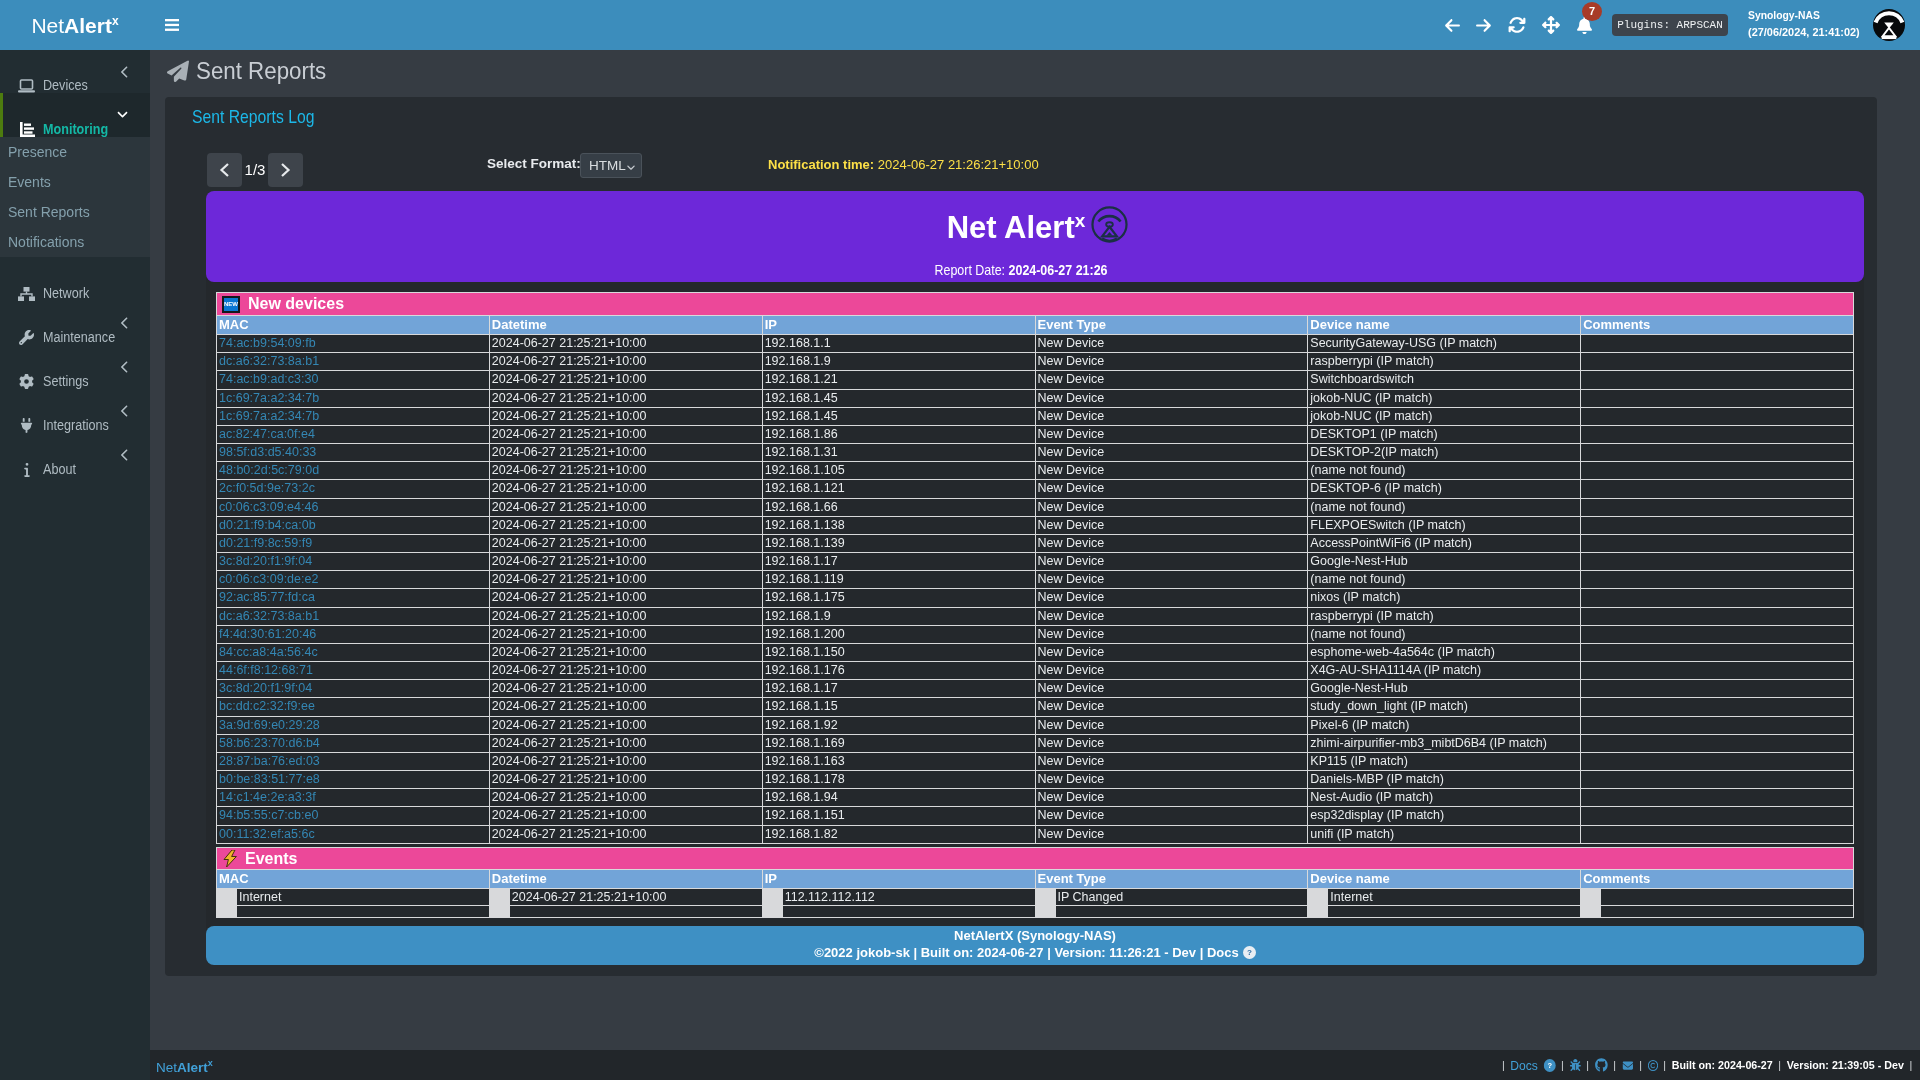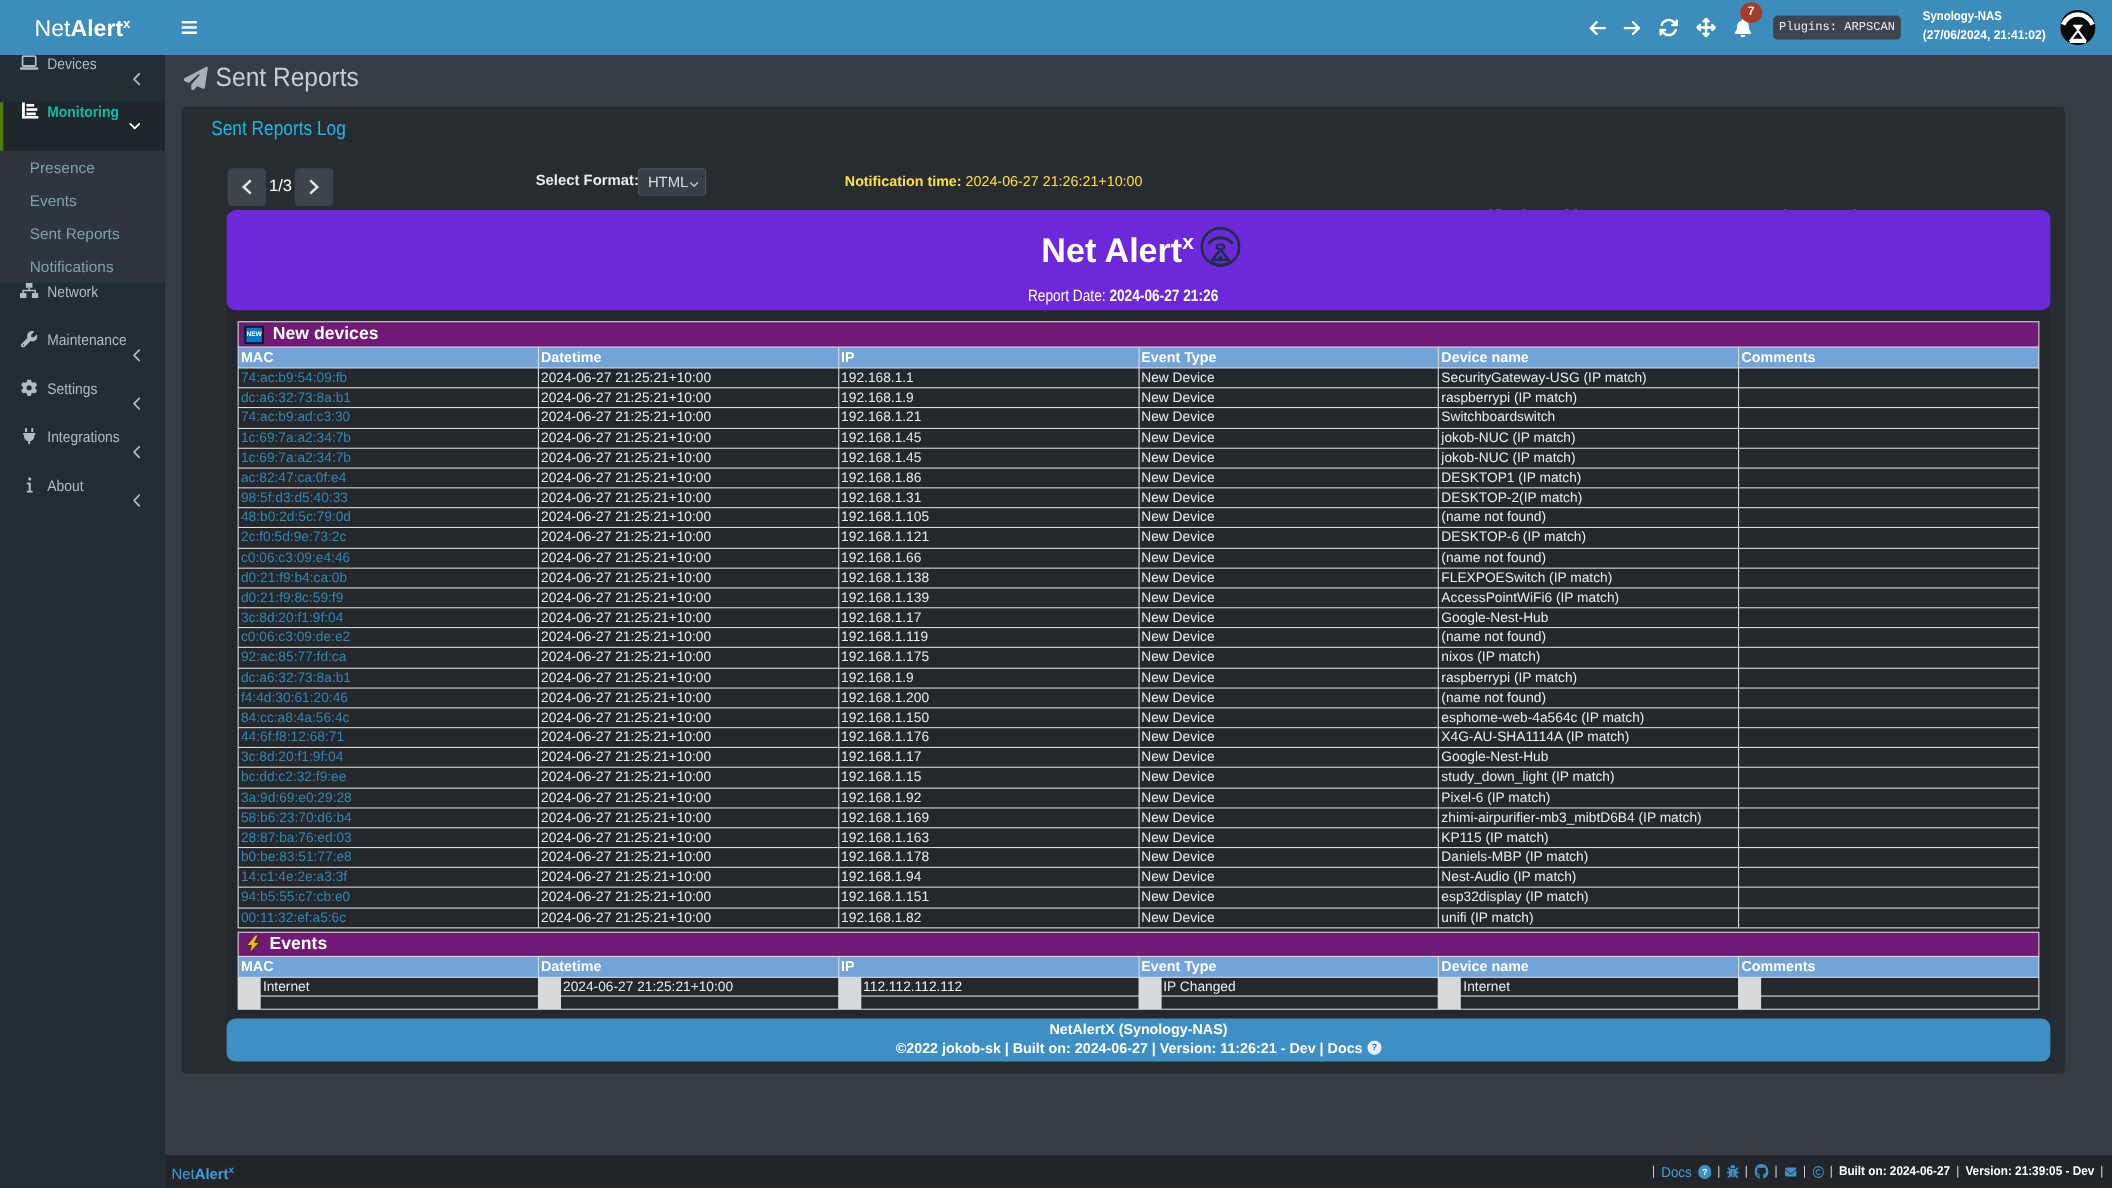--- a/index.html
+++ b/index.html
@@ -13,28 +13,28 @@
 .navicon{position:absolute;top:0;height:50px;display:flex;align-items:center;justify-content:center;color:#fff;}
 #userblock{position:absolute;top:7px;left:1748px;text-align:left;color:#fff;font-size:11.5px;font-weight:700;line-height:17px;}
 #userblock .u1{transform:scaleX(.9);transform-origin:left center;}
 #userblock .u2{transform:scaleX(.95);transform-origin:left center;}
 #pill{position:absolute;left:1612px;top:14px;width:116px;height:22px;background:#3d444c;border-radius:4px;
   color:#eef1f3;font-family:"Liberation Mono",monospace;font-size:11px;line-height:22px;text-align:center;}
 #badge{position:absolute;left:1582px;top:2px;width:20px;height:19px;border-radius:50%;background:#a83b28;
   color:#fff;font-size:11px;font-weight:700;text-align:center;line-height:19px;}
 
 #sidebar{position:absolute;left:0;top:50px;width:150px;height:1030px;background:#222d32;}
-.sitem{position:relative;height:44px;display:flex;align-items:flex-start;color:#b0bcc3;font-size:14px;}
+.sitem{position:relative;height:44px;display:flex;align-items:flex-end;color:#b0bcc3;font-size:14px;}
 .sitem .ic{width:17px;margin-left:18px;display:flex;justify-content:center;}
 .sitem .lbl{margin-left:8px;transform:scaleX(.9);transform-origin:left center;}
 .sitem .chev{position:absolute;right:21px;top:50%;transform:translateY(-50%);display:flex;}
 .sitem.active{background:#1e282c;color:#14b8a6;border-left:3px solid #4d7c0f;font-weight:700;}
 .sitem.active .ic{margin-left:15px;}
 #submenu{background:#2c363c;}
-.sub{height:30px;line-height:30px;padding-left:27px;color:#84a0ac;font-size:14px;}
+.sub{height:30px;line-height:30px;padding-left:8px;color:#84a0ac;font-size:14px;}
 
 #cheader{position:absolute;left:167px;top:55px;height:32px;display:flex;align-items:center;color:#c9ced4;}
 #cheader .ttl{font-size:24px;margin-left:7px;transform:scaleX(.93);transform-origin:left center;}
 
 #box{position:absolute;left:165px;top:97px;width:1712px;height:879px;background:#272c31;border-radius:4px;}
 #boxtitle{position:absolute;left:27px;top:9px;font-size:18.5px;font-weight:500;color:#1cb8e8;transform:scaleX(.85);transform-origin:left center;}
 .pgbtn{position:absolute;top:56px;width:35px;height:34px;background:#3e444b;border-radius:4px;
   display:flex;align-items:center;justify-content:center;color:#e7eaec;}
 #pgtext{position:absolute;left:77px;top:56px;width:26px;height:34px;line-height:34px;text-align:center;color:#fff;font-size:15px;}
 #fmtlabel{position:absolute;left:322px;top:54px;font-size:13.5px;font-weight:700;color:#e8ebee;line-height:25px;}
@@ -48,21 +48,21 @@
 #report{position:absolute;left:41px;top:94px;width:1658px;height:774px;background:#24282c;border-radius:8px;}
 #rheader{position:absolute;left:0;top:0;width:1658px;height:91px;background:#6d28d9;border-radius:8px;color:#fff;}
 #rtitle{position:absolute;left:0;top:0;width:100%;height:56px;}
 #rtitle .big{position:absolute;left:810px;top:19px;font-size:31px;font-weight:700;white-space:nowrap;transform:translateX(-50%);}
 #rtitle sup{font-size:19px;font-weight:700;vertical-align:super;}
 #rtitle .rlogo{position:absolute;left:885px;top:15px;}
 #rdate{position:absolute;left:815px;top:70px;font-size:15px;white-space:nowrap;transform:translateX(-50%) scaleX(.83);}
 #rdate b{font-weight:700;}
 .rtable{position:absolute;left:10px;width:1638px;background:#d8d9db;display:grid;
   grid-template-columns:repeat(6,1fr);gap:1px;padding:1px;}
-.band{grid-column:1/-1;background:#701a75;height:22px;display:flex;align-items:center;color:#fff;}
+.band{grid-column:1/-1;background:#ec4899;height:22px;display:flex;align-items:center;color:#fff;}
 .band .bt{font-size:16px;font-weight:700;margin-left:8px;}
 .hcell{background:#72a4d8;height:18px;color:#fff;font-size:13px;font-weight:700;line-height:18px;padding-left:2px;}
 .dcell{background:#24282c;height:17.18px;color:#e9ecee;font-size:12.5px;line-height:17px;padding-left:2px;white-space:nowrap;overflow:hidden;}
 .dcell.mac{color:#3487b4;}
 #t1{top:101px;grid-template-rows:22px 18px repeat(28,17.18px);}
 #t2{top:656px;grid-template-rows:21px 18px 16px 11px;}
 #t2 .dcell{height:auto;margin-left:20px;}
 #newicon{width:18px;height:17px;background:#0a76d2;border:2px solid #14181c;margin-left:5px;
   color:#fff;font-size:6px;font-weight:700;text-align:center;line-height:13px;}
 #rfooter{position:absolute;left:0;top:735px;width:1658px;height:39px;background:#3e90c4;border-radius:8px;

